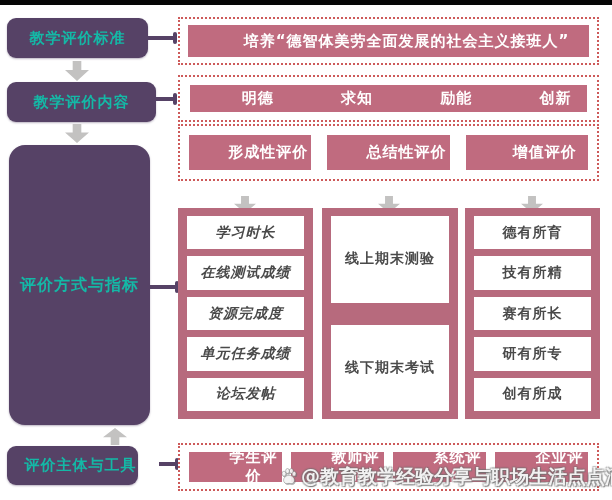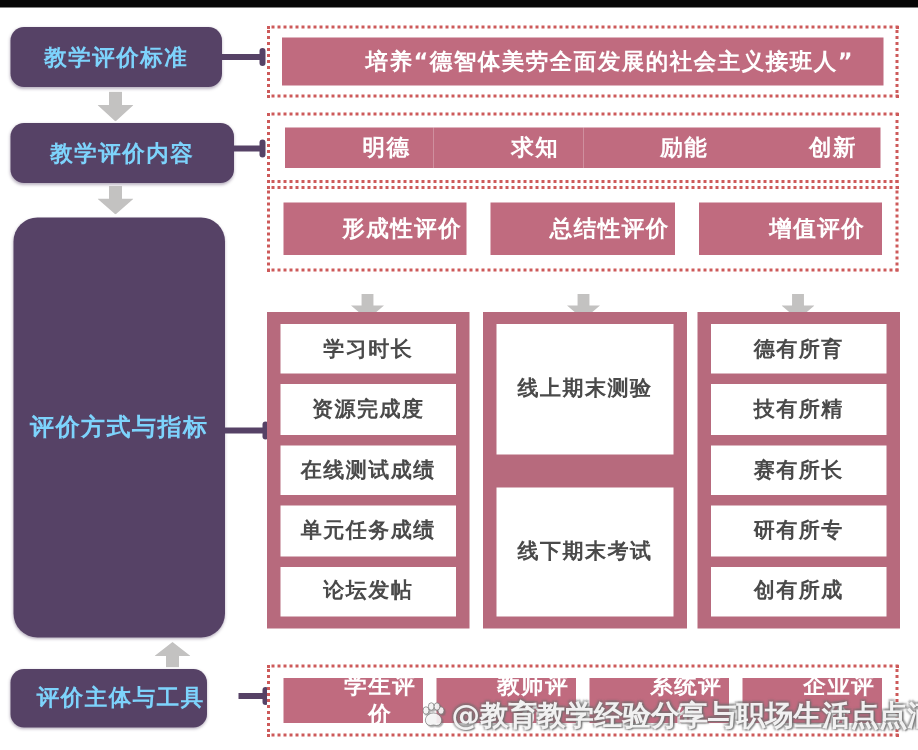--- a/index.html
+++ b/index.html
@@ -2,21 +2,21 @@
 <html><head>
 <meta charset="utf-8">
 <style>
   * { margin:0; padding:0; box-sizing:border-box; }
   body { background:#fff; font-family:"DejaVu Sans","Liberation Sans",sans-serif; }
   #canvas { position:relative; width:612px; height:500px; background:#ffffff; overflow:hidden; }
 
   .topbar { position:absolute; left:0; top:0; width:612px; height:5px; background:#060606; }
 
   .dark-box {
-    position:absolute; background:#564266; color:#7dd3fc; font-weight:bold;
+    position:absolute; background:#564266; color:#14b8a6; font-weight:bold;
     display:flex; align-items:center; justify-content:center;
     border-radius:9px; font-size:15px; letter-spacing:1px; text-align:center;
     box-shadow:0 1px 2px rgba(60,40,80,.35);
   }
   .dark-box.big { border-radius:16px; font-size:16px; }
 
   .connector { position:absolute; height:4px; background:#564266; }
   .connector::after {
     content:""; position:absolute; right:-1px; top:-4px; width:4px; height:12px;
     background:#564266; border-radius:2px;
@@ -90,24 +90,24 @@
   <div class="dotted row3" style="left:178px; top:124px; width:421px; height:57px;">
     <div class="pink">形成性评价</div>
     <div class="pink">总结性评价</div>
     <div class="pink">增值评价</div>
   </div>
 
   <div class="arrow-down" style="left:234px; top:196px; width:22px; height:17px;"></div>
   <div class="arrow-down" style="left:378px; top:196px; width:22px; height:17px;"></div>
   <div class="arrow-down" style="left:521px; top:196px; width:22px; height:17px;"></div>
 
-  <div class="col" style="left:178px; top:208px; width:135px; height:211px;">
+  <div class="col" style="left:178px; top:208px; width:135px; height:211px;font-style:italic;">
     <div class="white-box">学习时长</div>
+    <div class="white-box">在线测试成绩</div>
     <div class="white-box">资源完成度</div>
-    <div class="white-box">在线测试成绩</div>
     <div class="white-box">单元任务成绩</div>
     <div class="white-box">论坛发帖</div>
   </div>
 
   <div class="col" style="left:322px; top:208px; width:136px; height:211px; gap:22px;">
     <div class="white-box">线上期末测验</div>
     <div class="white-box">线下期末考试</div>
   </div>
 
   <div class="col" style="left:465px; top:208px; width:135px; height:211px;">

